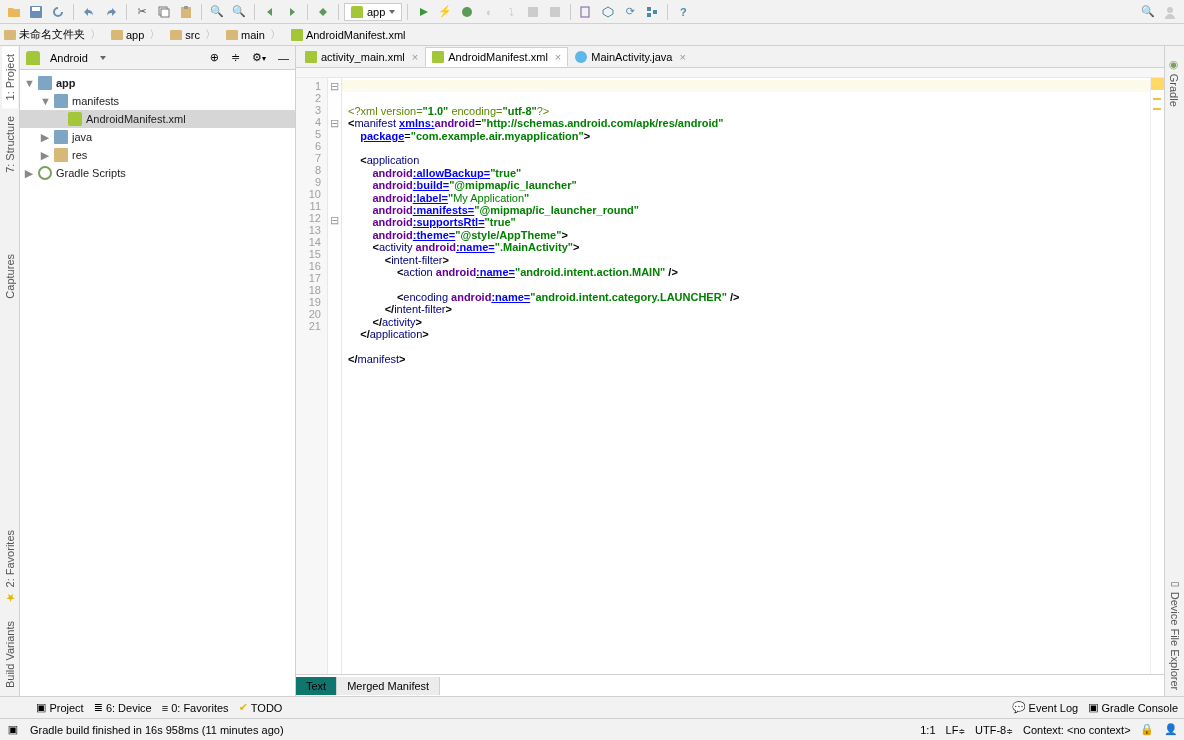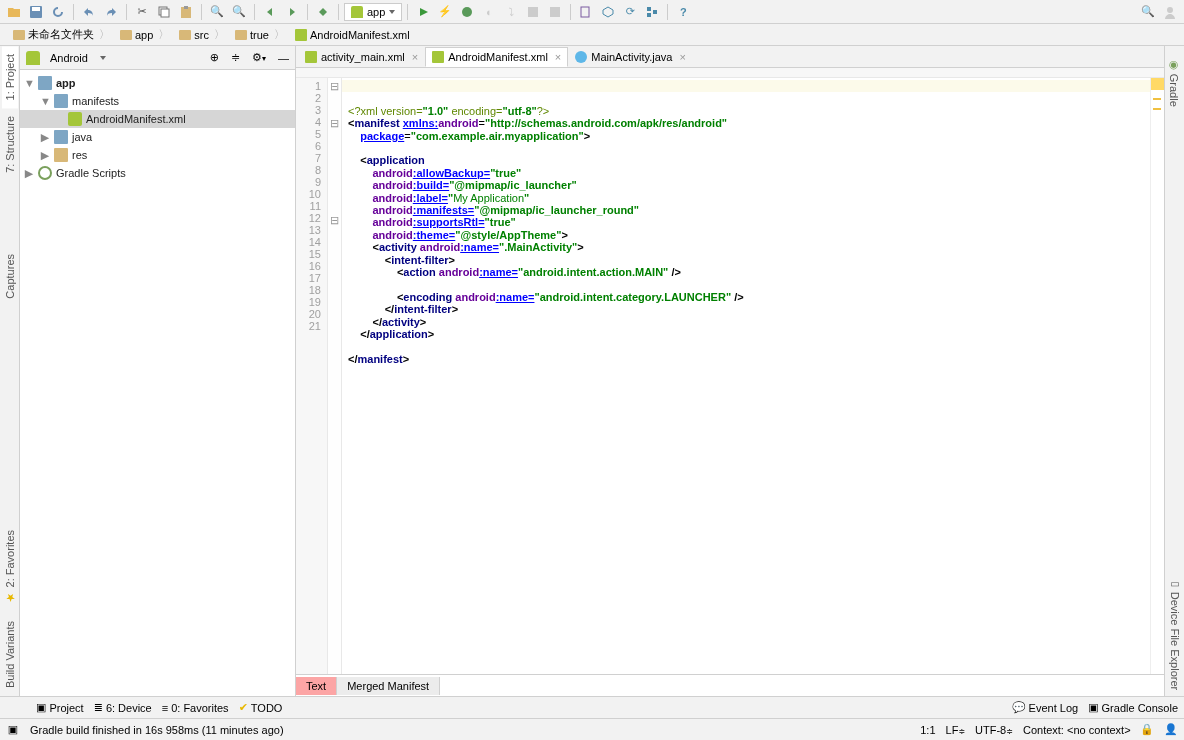--- a/index.html
+++ b/index.html
@@ -5,21 +5,21 @@
 * { margin: 0; padding: 0; box-sizing: border-box; font-family: -apple-system, "Segoe UI", sans-serif; font-size: 11px; }
 body { width: 1184px; height: 740px; background: #f2f2f2; display: flex; flex-direction: column; overflow: hidden; }
 .toolbar { height: 24px; background: #f2f2f2; border-bottom: 1px solid #d0d0d0; display: flex; align-items: center; padding: 0 4px; gap: 2px; }
 .toolbar .icon-btn { width: 20px; height: 20px; display: flex; align-items: center; justify-content: center; cursor: pointer; color: #555; }
 .toolbar .sep { width: 1px; height: 16px; background: #ccc; margin: 0 3px; }
 .toolbar .flex-spacer { flex: 1; }
 .run-config { display: flex; align-items: center; gap: 4px; border: 1px solid #ccc; padding: 1px 6px; height: 18px; background: #fff; cursor: pointer; }
 .run-config .andr-icon { width: 12px; height: 12px; background: #a4c639; border-radius: 2px 2px 0 0; position: relative; }
 .chev { border-left: 3px solid transparent; border-right: 3px solid transparent; border-top: 4px solid #666; }
 
-.breadcrumb { height: 22px; background: #f2f2f2; border-bottom: 1px solid #d0d0d0; display: flex; align-items: center; padding: 0 9px; }
+.breadcrumb { height: 22px; background: #f2f2f2; border-bottom: 1px solid #d0d0d0; display: flex; align-items: center; padding: 0 0; }
 .crumb { display: flex; align-items: center; gap: 3px; padding: 0 4px; cursor: pointer; }
 .crumb .sep-chev { color: #aaa; padding: 0 2px; }
 .folder-icon { width: 12px; height: 10px; background: #d8b878; border-radius: 1px; border-top: 2px solid #d8b878; display: inline-block; }
 
 .subbar { height: 24px; background: #f2f2f2; border-bottom: 1px solid #d0d0d0; display: flex; align-items: center; padding: 0 6px; gap: 6px; }
 .subbar .andr-fig { width: 14px; height: 14px; background: #a4c639; border-radius: 3px 3px 0 0; }
 .subbar select, .subbar .fake-select { border: none; background: transparent; padding: 0 16px 0 4px; -webkit-appearance: none; position: relative; cursor: pointer; }
 .fake-select { display: flex; align-items: center; gap: 12px; }
 
 .main-area { flex: 1; display: flex; overflow: hidden; }
@@ -56,29 +56,29 @@
 .code-area { flex: 1; display: flex; overflow: hidden; }
 .gutter { width: 32px; background: #f7f7f7; text-align: right; padding: 2px 6px 0 0; color: #a0a0a0; font-family: Menlo, Consolas, monospace; font-size: 11px; border-right: 1px solid #e8e8e8; }
 .fold-gutter { width: 14px; background: #fefefe; border-right: 1px solid #e8e8e8; font-family: monospace; color: #999; padding-top: 2px; text-align: center; font-size: 9px; }
 .code-body { flex: 1; padding: 2px 6px; font-family: Menlo, Consolas, monospace; font-size: 11px; line-height: 12.4px; white-space: pre; overflow: hidden; position: relative; }
 .code-body .hl-line { background: #fcfaea; position: absolute; left: 0; right: 0; top: 2px; height: 12.4px; z-index: 0; }
 .code-body pre { position: relative; z-index: 1; }
 .scroll-strip { width: 14px; background: #fff; border-left: 1px solid #eee; position: relative; }
 .scroll-strip .warn-top { position: absolute; top: 0; left: 0; right: 0; height: 12px; background: #ffd966; }
 .scroll-strip .warn-dot { position: absolute; left: 2px; width: 8px; height: 2px; background: #f0c040; }
 .k-pi { color: #5f8700; }
-.k-tag { color: #000080; font-weight: bold; }
+.k-tag { color: #000080; font-weight: normal; }
 .k-attr { color: #0000ff; font-weight: bold; text-decoration: underline; }
 .k-nsattr { color: #660099; font-weight: bold; }
 .k-str { color: #008000; font-weight: bold; }
 .k-br { font-weight: bold; }
 
 .editor-bottom-tabs { height: 22px; border-top: 1px solid #d0d0d0; display: flex; align-items: center; }
 .editor-bottom-tabs .btab { padding: 3px 10px; cursor: pointer; font-size: 11px; border-right: 1px solid #d0d0d0; background: #ececec; }
-.editor-bottom-tabs .btab.active { background: #fca5a5; }
+.editor-bottom-tabs .btab.active { background: #0f766e; }
 
 .status-bar { height: 22px; border-top: 1px solid #d0d0d0; display: flex; align-items: center; padding: 0 6px; gap: 10px; font-size: 11px; background: #f2f2f2; }
 .status-bar .sitem { display: flex; align-items: center; gap: 3px; cursor: pointer; }
 
 .footer { height: 22px; border-top: 1px solid #d0d0d0; display: flex; align-items: center; padding: 0 6px; gap: 10px; font-size: 11px; background: #f2f2f2; }
 
 svg { display: block; }
 </style>
 </head>
 <body>
@@ -217,21 +217,21 @@
       <span>app</span>
       <span class="sep-chev">〉</span>
     </span>
   <span class="crumb">
       <span class="folder-icon"></span>
       <span>src</span>
       <span class="sep-chev">〉</span>
     </span>
   <span class="crumb">
       <span class="folder-icon"></span>
-      <span>true</span>
+      <span>main</span>
       <span class="sep-chev">〉</span>
     </span>
   <span class="crumb">
       <span style="width:12px;height:12px;background:#a4c639;border-radius:1px"></span>
       <span>AndroidManifest.xml</span>
     </span>
 </div>
 
 <div class="main-area">
 

